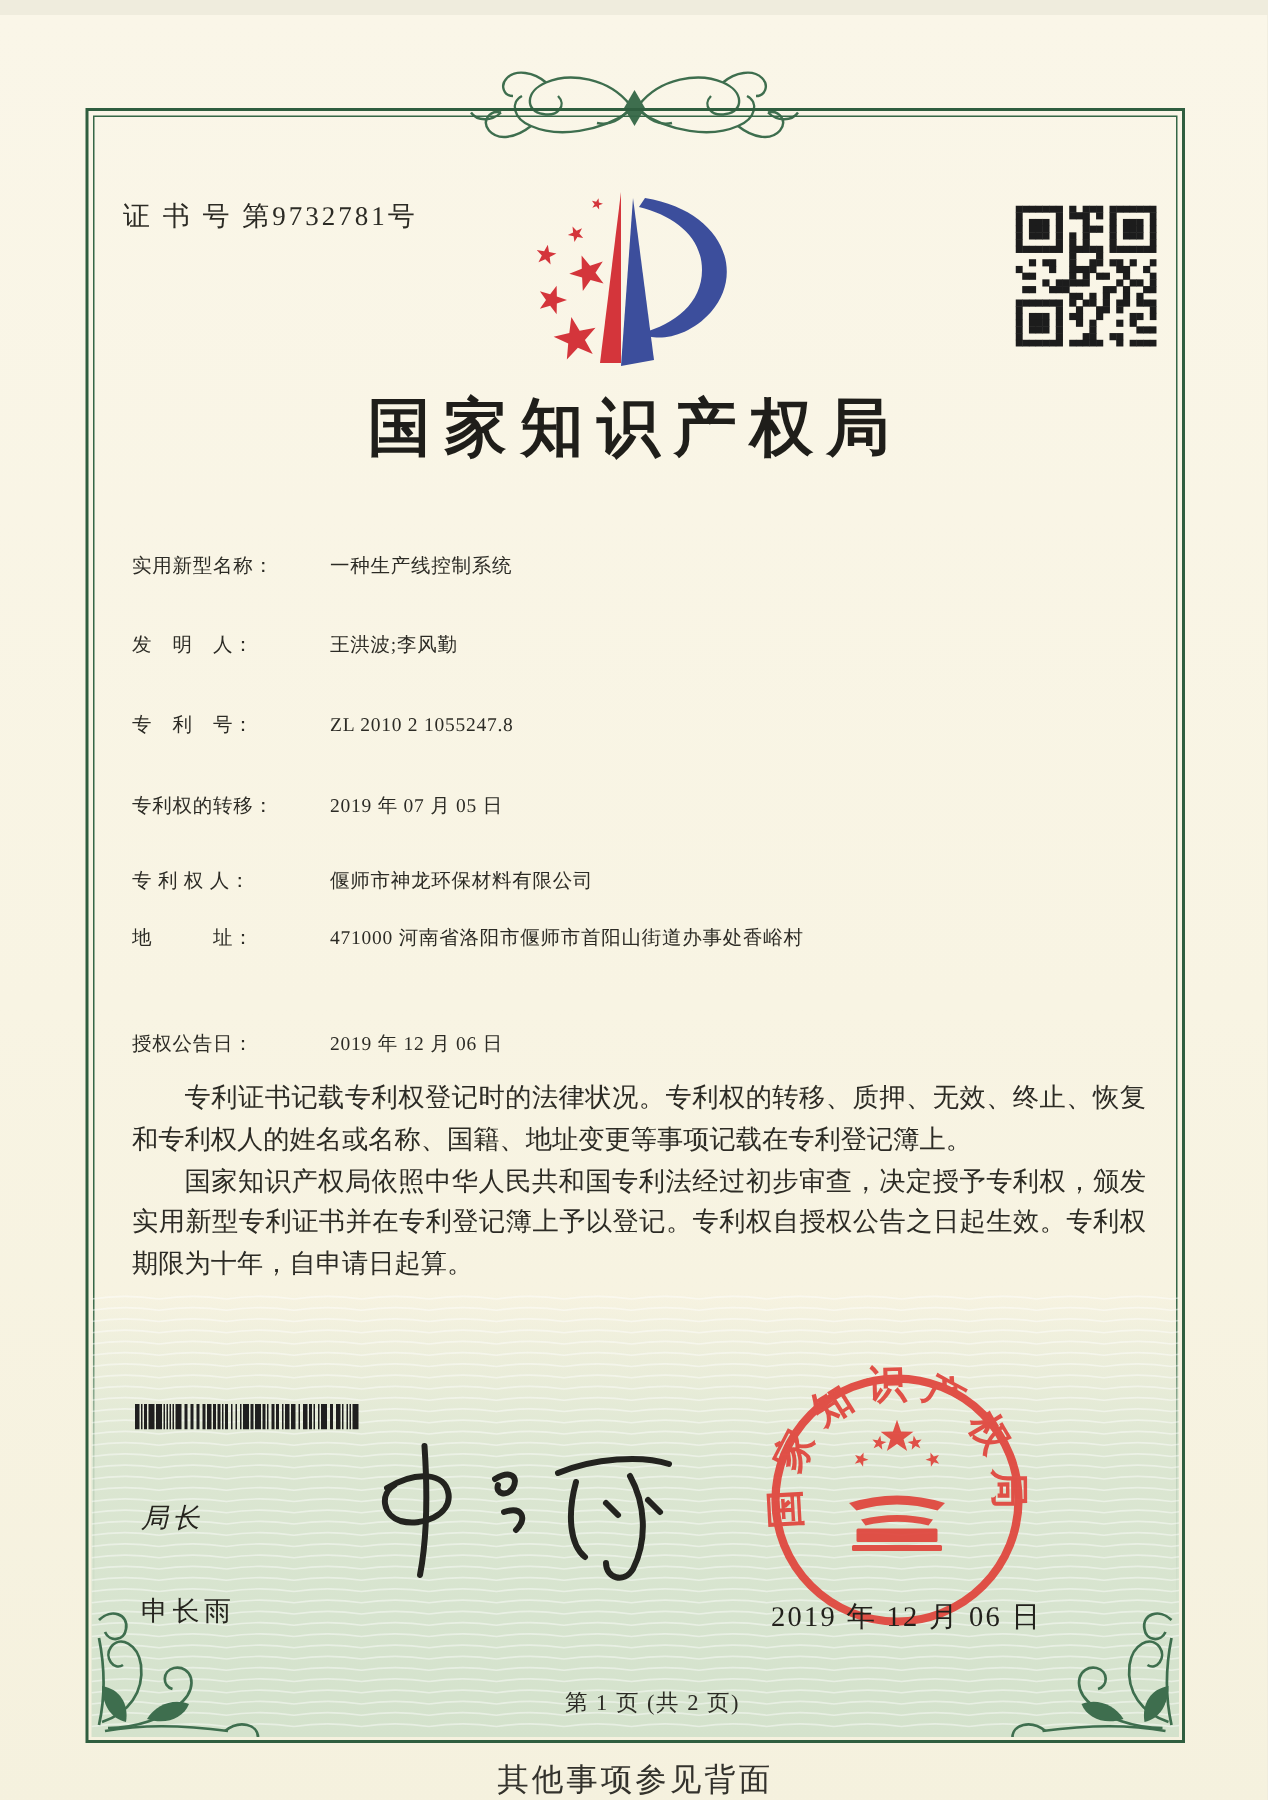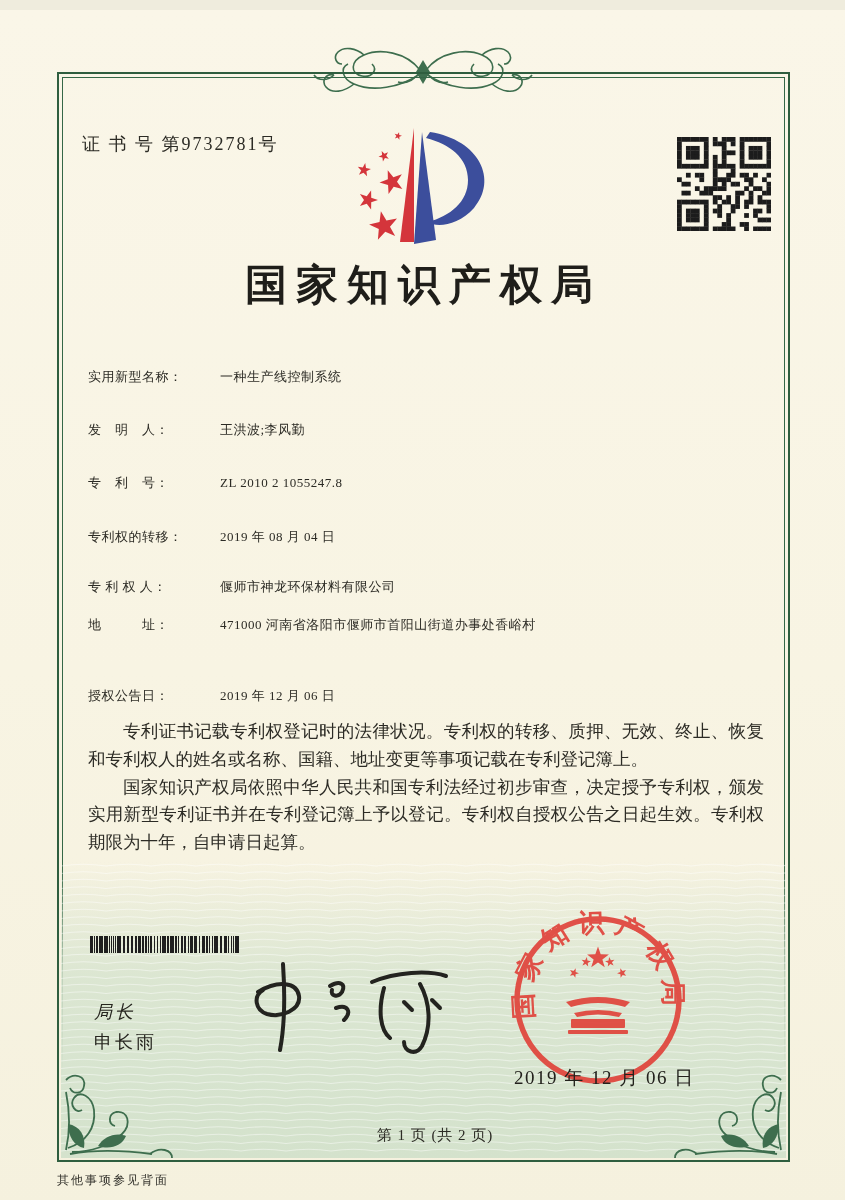--- a/index.html
+++ b/index.html
@@ -21,26 +21,26 @@
          font-size:42px;font-weight:700;letter-spacing:9px;color:#1f1e1a;}
   .fields{position:absolute;left:88px;top:358px;width:676px;}
   .row{position:absolute;left:0;font-size:13px;white-space:nowrap;letter-spacing:.5px;}
   .lbl{display:inline-block;min-width:132px;}
   .grant{position:absolute;left:342px;top:0;}
   .paras{position:absolute;left:88px;top:708px;width:676px;font-size:17.5px;
          line-height:27.8px;text-align:justify;}
   .paras p{margin:0;text-indent:2em;}
   .barcode{position:absolute;left:90px;top:926px;width:155px;height:17px;}
   .signer-title{position:absolute;left:94px;top:990px;font-size:18px;letter-spacing:3px;color:#26251f;font-style:italic;}
-  .signer-name{position:absolute;left:94px;top:1020px;font-size:18px;letter-spacing:3px;color:#26251f;}
+  .signer-name{position:absolute;left:94px;top:1052px;font-size:18px;letter-spacing:3px;color:#26251f;}
   .signature{position:absolute;left:225px;top:942px;}
   .seal{position:absolute;left:506px;top:898px;opacity:.9;}
   .seal-date{position:absolute;left:514px;top:1055px;font-size:19px;letter-spacing:1.5px;color:#22211c;z-index:5;}
   .page-info{position:absolute;left:57px;top:1116px;width:756px;text-align:center;font-size:15px;letter-spacing:1px;}
-  .back-note{position:absolute;left:57px;top:1162px;width:733px;text-align:left;font-size:12px;letter-spacing:2px;color:#33322c;}
+  .back-note{position:absolute;left:57px;top:1162px;width:733px;text-align:center;font-size:21px;letter-spacing:2px;color:#33322c;}
   .orn-top{position:absolute;left:294px;top:30px;}
   .orn-bl{position:absolute;left:62px;top:1026px;}
   .orn-br{position:absolute;left:667px;top:1026px;transform:scaleX(-1);}
   text.seal-arc{font-family:"Liberation Serif","DejaVu Serif",serif;font-size:26px;font-weight:700;letter-spacing:9px;fill:#e04038;}
 </style>
 </head>
 <body>
 
 <div class="page">
 
@@ -369,21 +369,21 @@
         <rect x="85.05" y="89.52" width="4.78" height="4.78" fill="#1c1c1c"></rect>
         <rect x="89.52" y="89.52" width="4.78" height="4.78" fill="#1c1c1c"></rect>
       </svg></div>
 
   <div class="title">国家知识产权局</div>
 
   <div class="fields">
     <div class="row" style="top:0"><span class="lbl">实用新型名称：</span><span class="val">一种生产线控制系统</span></div>
     <div class="row" style="top:53px"><span class="lbl">发　明　人：</span><span class="val">王洪波;李风勤</span></div>
     <div class="row" style="top:106px"><span class="lbl">专　利　号：</span><span class="val">ZL 2010 2 1055247.8</span></div>
-    <div class="row" style="top:160px"><span class="lbl">专利权的转移：</span><span class="val">2019 年 08 月 04 日</span></div>
+    <div class="row" style="top:160px"><span class="lbl">专利权的转移：</span><span class="val">2019 年 07 月 05 日</span></div>
     <div class="row" style="top:210px"><span class="lbl">专 利 权 人：</span><span class="val">偃师市神龙环保材料有限公司</span></div>
     <div class="row" style="top:248px"><span class="lbl">地　　　址：</span><span class="val">471000  河南省洛阳市偃师市首阳山街道办事处香峪村</span></div>
     <div class="row" style="top:319px">
       <span class="lbl">授权公告日：</span><span class="val">2019 年 12 月 06 日</span>
     </div>
   </div>
 
   <div class="paras">
     <p>专利证书记载专利权登记时的法律状况。专利权的转移、质押、无效、终止、恢复和专利权人的姓名或名称、国籍、地址变更等事项记载在专利登记簿上。</p>
     <p>国家知识产权局依照中华人民共和国专利法经过初步审查，决定授予专利权，颁发实用新型专利证书并在专利登记簿上予以登记。专利权自授权公告之日起生效。专利权期限为十年，自申请日起算。</p>

